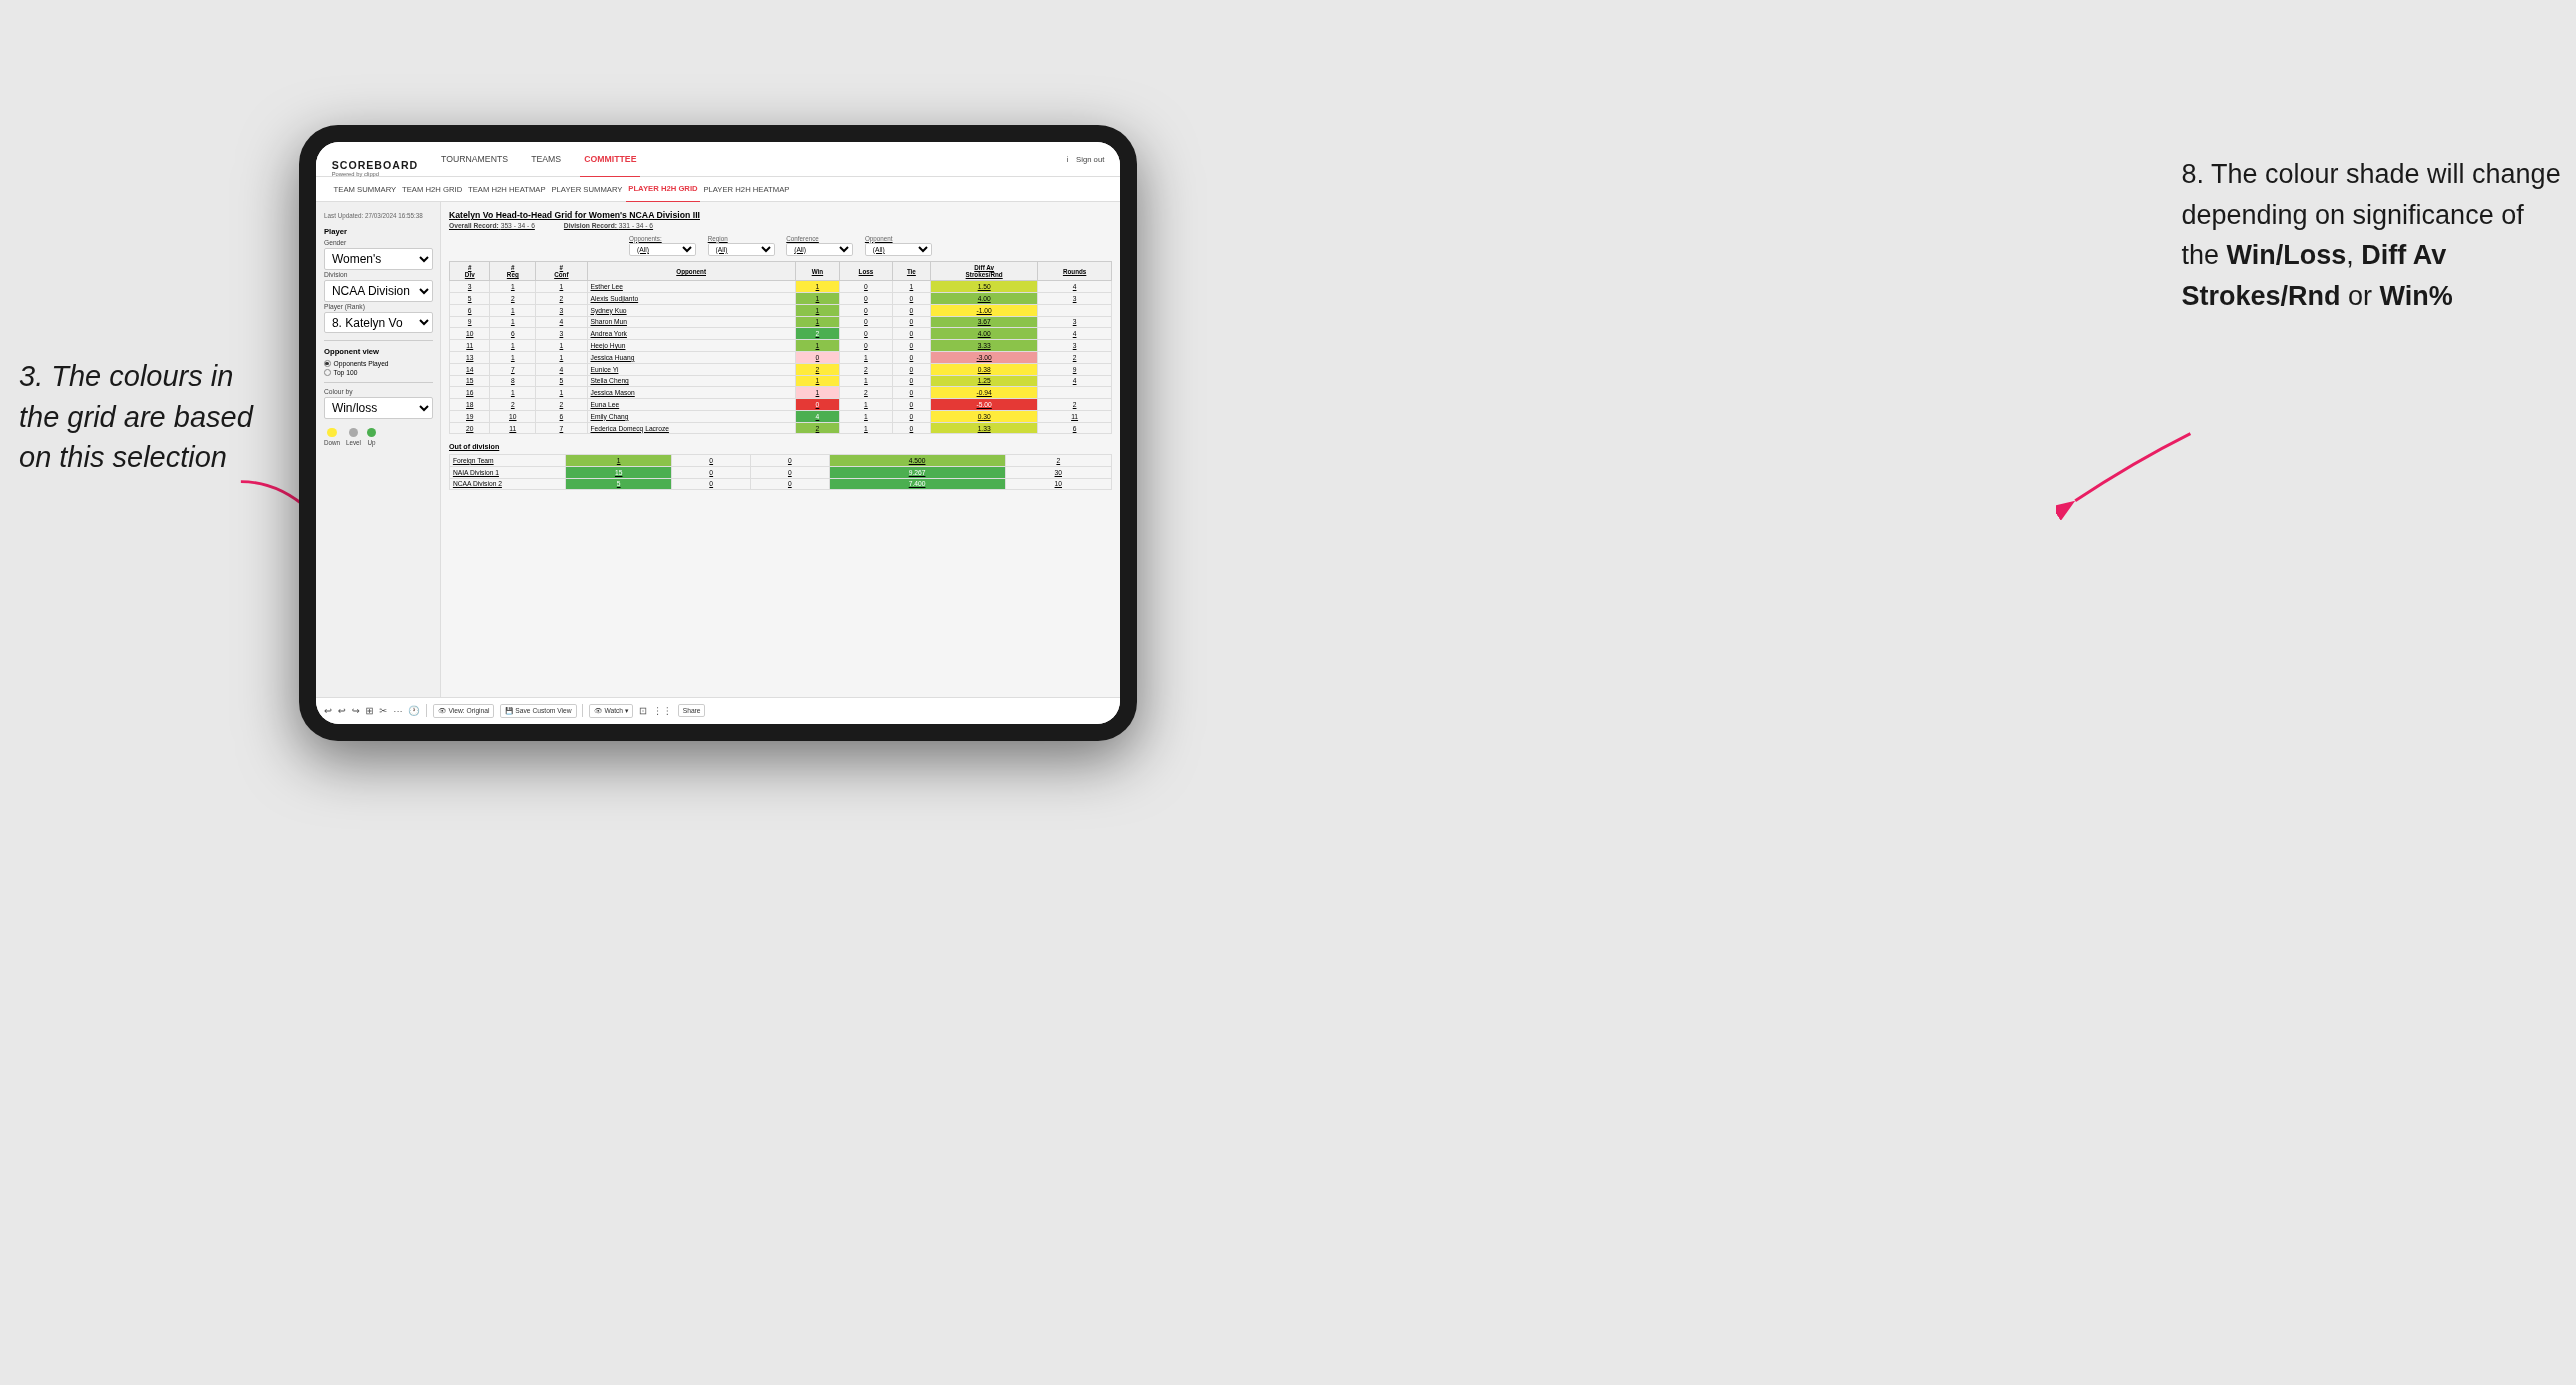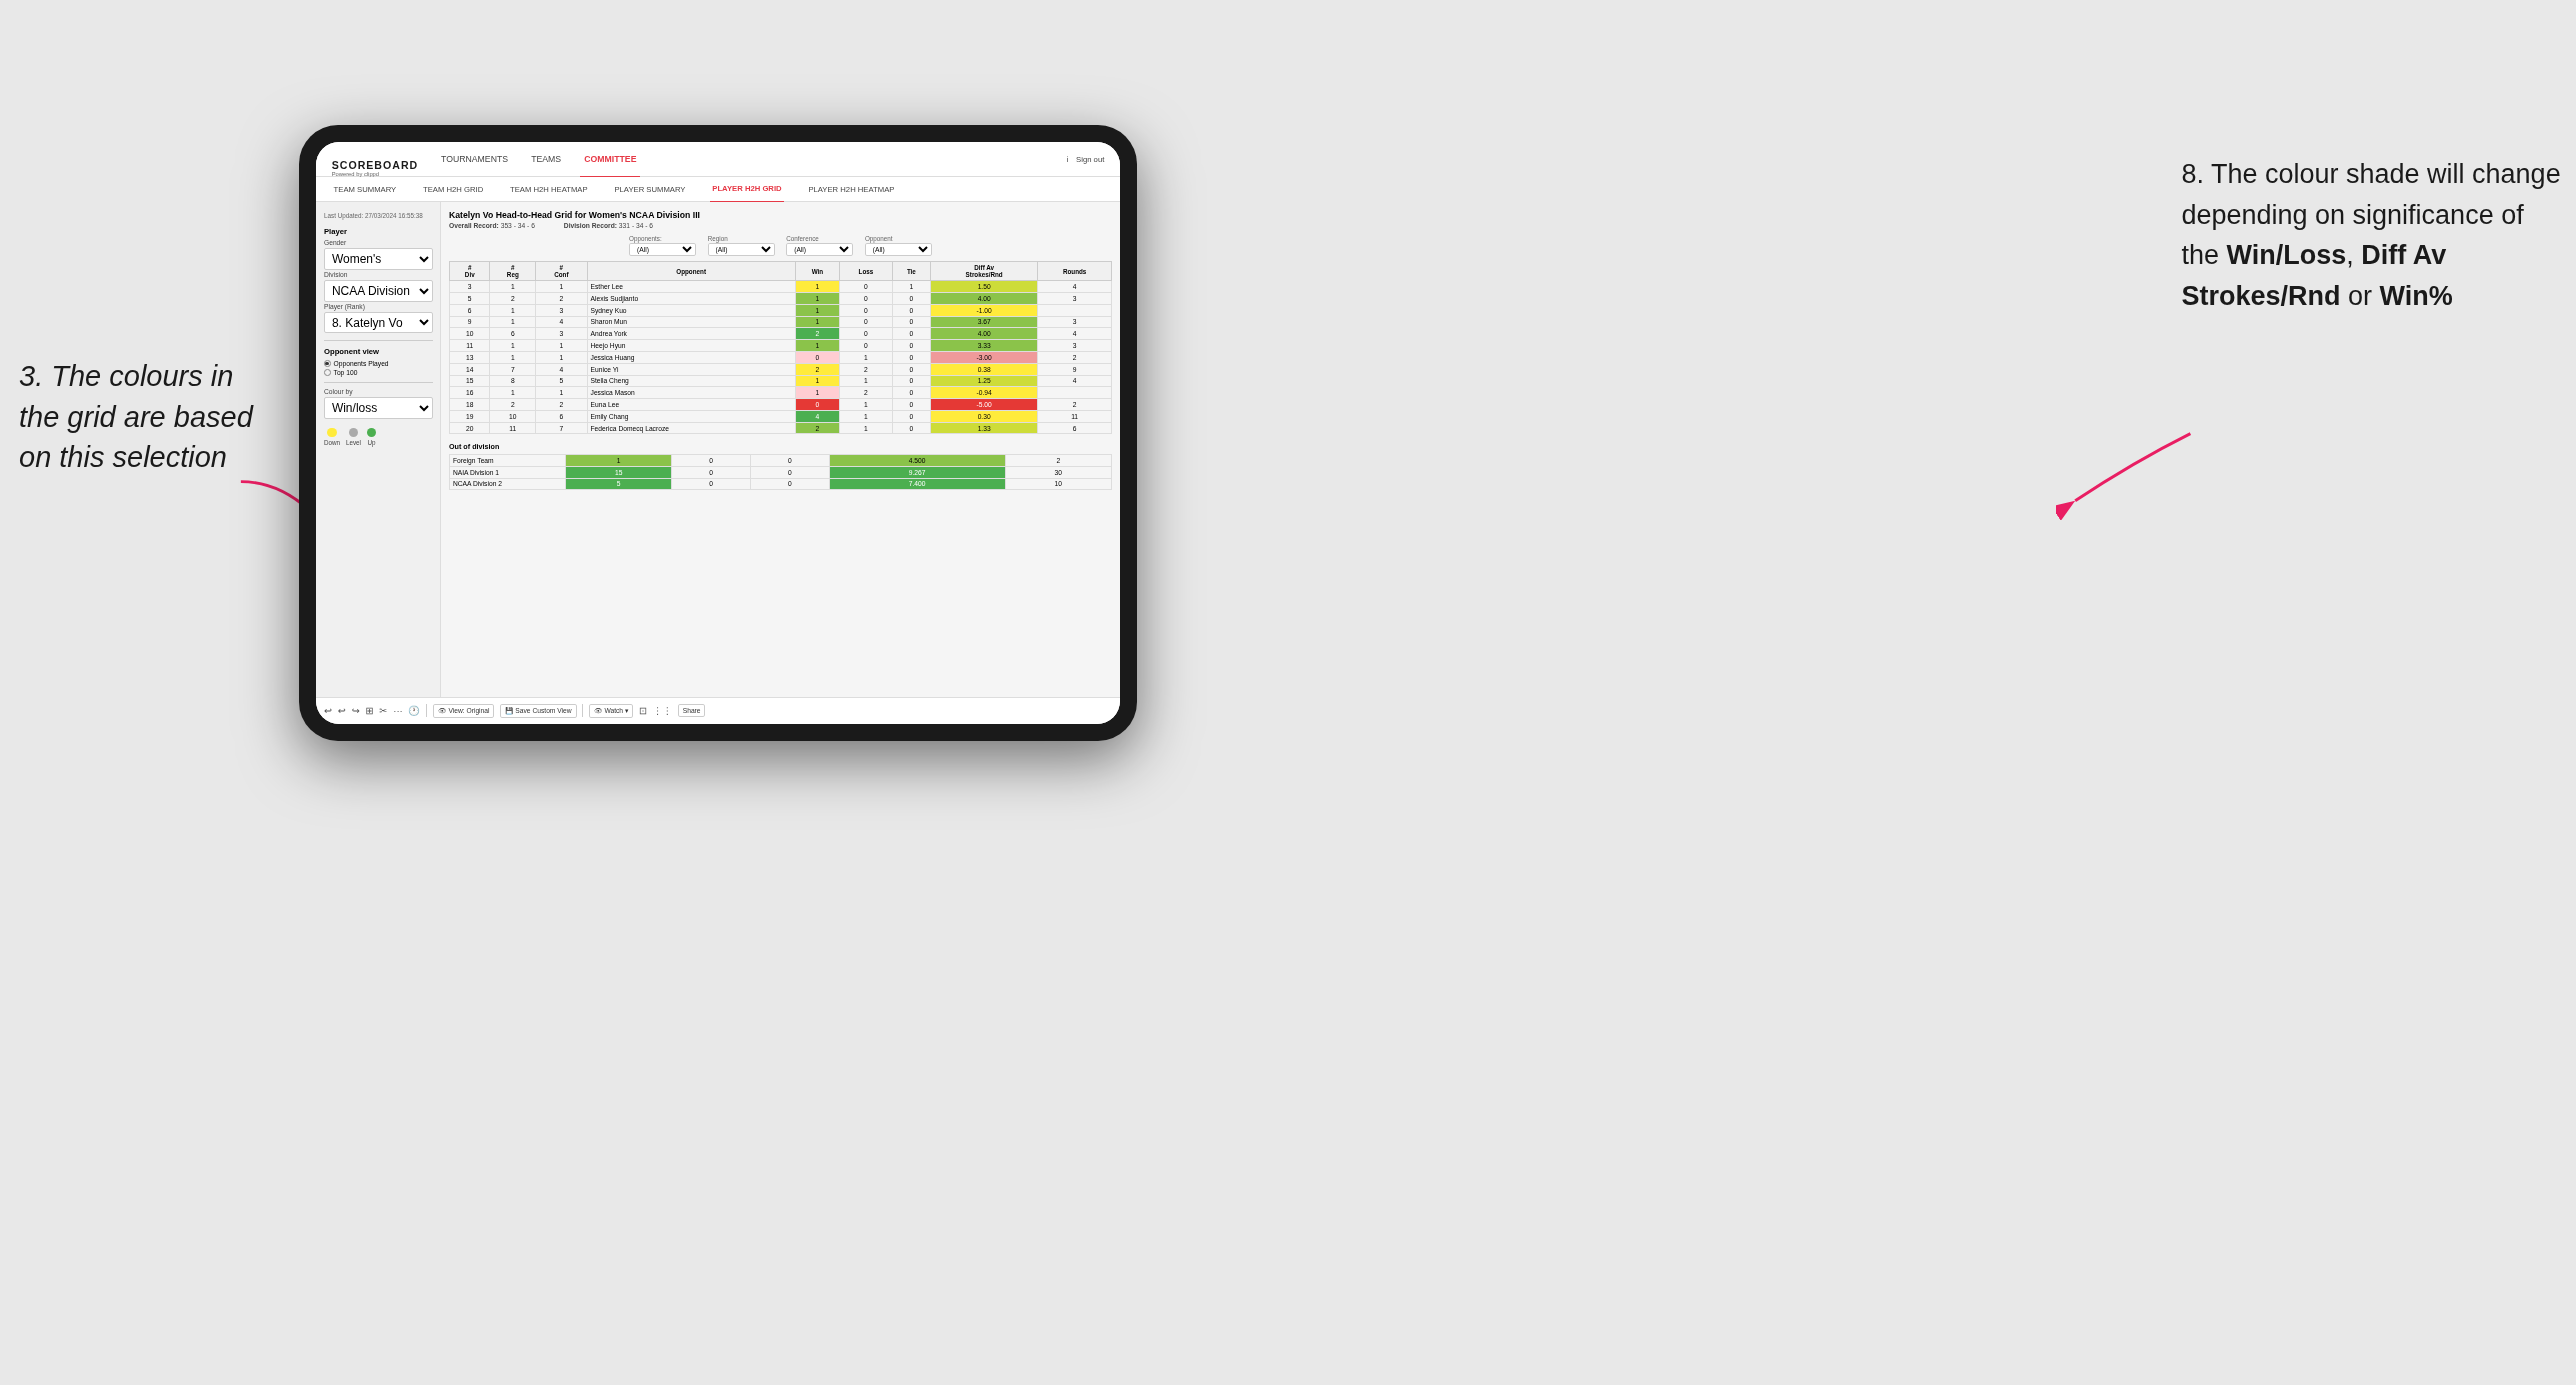--- a/index.html
+++ b/index.html
@@ -94,21 +94,21 @@
       font-size: 7.7px;
       color: #444;
     }
 
     
     .sub-nav {
       background: #fff;
       border-bottom: 1px solid #ddd;
       padding: 0 15.4px;
       display: flex;
-      gap: 23px;
+      gap: 2px;
       height: 25px;
       align-items: center;
       flex-shrink: 0;
     }
 
     .sub-nav-item {
       font-size: 7.7px;
       color: #444;
       cursor: pointer;
       padding: 0 1.9px;
@@ -226,20 +226,21 @@
     .colour-label {
       font-size: 6.3px;
       color: #444;
     }
 
     
     .grid-area {
       flex: 1;
       padding: 7.7px;
       overflow: auto;
+      text-decoration: underline;
     }
 
     .grid-title {
       font-size: 8.7px;
       font-weight: bold;
       margin-bottom: 1.9px;
     }
 
     .grid-subtitle {
       display: flex;

